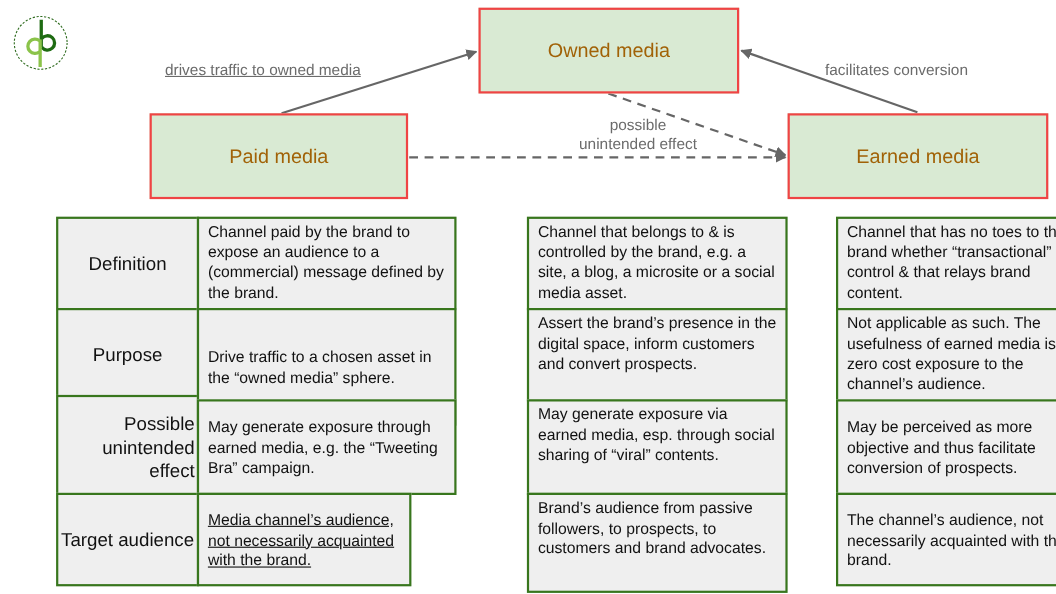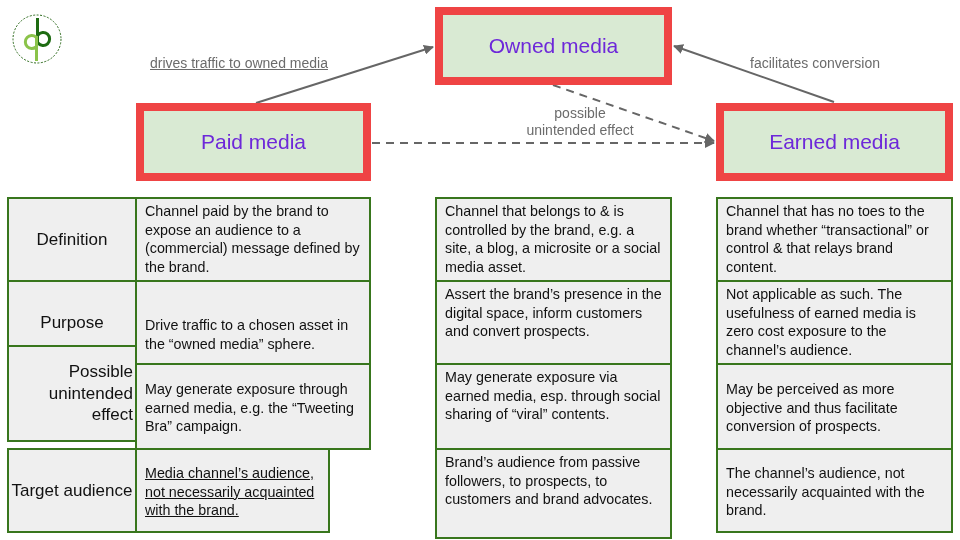--- a/index.html
+++ b/index.html
@@ -1,23 +1,23 @@
 <!DOCTYPE html>
 <html><head>
 <meta charset="utf-8">
 <style>
   html, body { margin:0; padding:0; }
   body { width:960px; height:540px; position:relative; background:#ffffff; overflow:hidden;
          font-family:"Liberation Sans", sans-serif; color:#1a1a1a; }
   .abs { position:absolute; }
-  .node { position:absolute; background:#d9ead3; border:8px solid #ef4444; box-sizing:border-box;
-          display:flex; align-items:center; justify-content:center; font-size:21px; color:#6d28d9; }
+  .node { position:absolute; background:#d9ead3; border:2px solid #ef4444; box-sizing:border-box;
+          display:flex; align-items:center; justify-content:center; font-size:18px; color:#a16207; }
   .edge-label { position:absolute; font-size:14px; color:#6b6b6b; text-align:center; line-height:17px; white-space:nowrap; }
   .cell { position:absolute; background:#efefef; border:2px solid #38761d; box-sizing:border-box;
-          font-size:14.3px; line-height:18.7px; color:#111; padding:3px 6px 0 8px; }
+          font-size:14.3px; line-height:18.7px; color:#111; padding:3px 6px 0 8px;margin-left:44px; }
   .rowhead { display:flex; align-items:center; justify-content:center; text-align:right;
              font-size:17px; line-height:21.5px; padding:0 2px; }
   .txt { display:flex; align-items:center; }
   .txt.top { align-items:flex-start; }
   svg { position:absolute; left:0; top:0; }
 </style>
 </head>
 <body>
 
 <div class="abs" style="left:11px;top:13px;width:52px;height:52px;">
@@ -48,21 +48,21 @@
   <div>possible</div>
   <div>unintended effect</div>
 </div>
 
 <div class="node" style="left:435px;top:7px;width:237px;height:78px;">Owned media</div>
 <div class="node" style="left:136px;top:103px;width:235px;height:78px;">Paid media</div>
 <div class="node" style="left:716px;top:103px;width:237px;height:78px;">Earned media</div>
 
 <div class="cell rowhead" style="left:7px;top:197px;width:130px;height:85px;">Definition</div>
 <div class="cell rowhead" style="left:7px;top:280px;width:130px;height:85px;">Purpose</div>
-<div class="cell rowhead" style="left:7px;top:345px;width:130px;height:97px;">Possible unintended effect</div>
+<div class="cell rowhead" style="left:7px;top:359px;width:130px;height:97px;">Possible unintended effect</div>
 <div class="cell rowhead" style="left:7px;top:448px;width:130px;height:85px;">Target audience</div>
 
 <div class="cell txt top" style="left:135px;top:197px;width:236px;height:85px;">Channel paid by the brand to expose an audience to a (commercial) message defined by the brand.</div>
 <div class="cell txt" style="left:135px;top:280px;width:236px;height:107px;">Drive traffic to a chosen asset in the “owned media” sphere.</div>
 <div class="cell txt" style="left:135px;top:363px;width:236px;height:87px;">May generate exposure through earned media, e.g. the “Tweeting Bra” campaign.</div>
 <div class="cell txt" style="left:135px;top:448px;width:195px;height:85px;text-decoration:underline;">Media channel’s audience, not necessarily acquainted with the brand.</div>
 
 <div class="cell txt top" style="left:435px;top:197px;width:237px;height:85px;">Channel that belongs to &amp; is controlled by the brand, e.g. a site, a blog, a microsite or a social media asset.</div>
 <div class="cell txt top" style="left:435px;top:280px;width:237px;height:85px;">Assert the brand’s presence in the digital space, inform customers and convert prospects.</div>
 <div class="cell txt top" style="left:435px;top:363px;width:237px;height:87px;">May generate exposure via earned media, esp. through social sharing of “viral” contents.</div>

